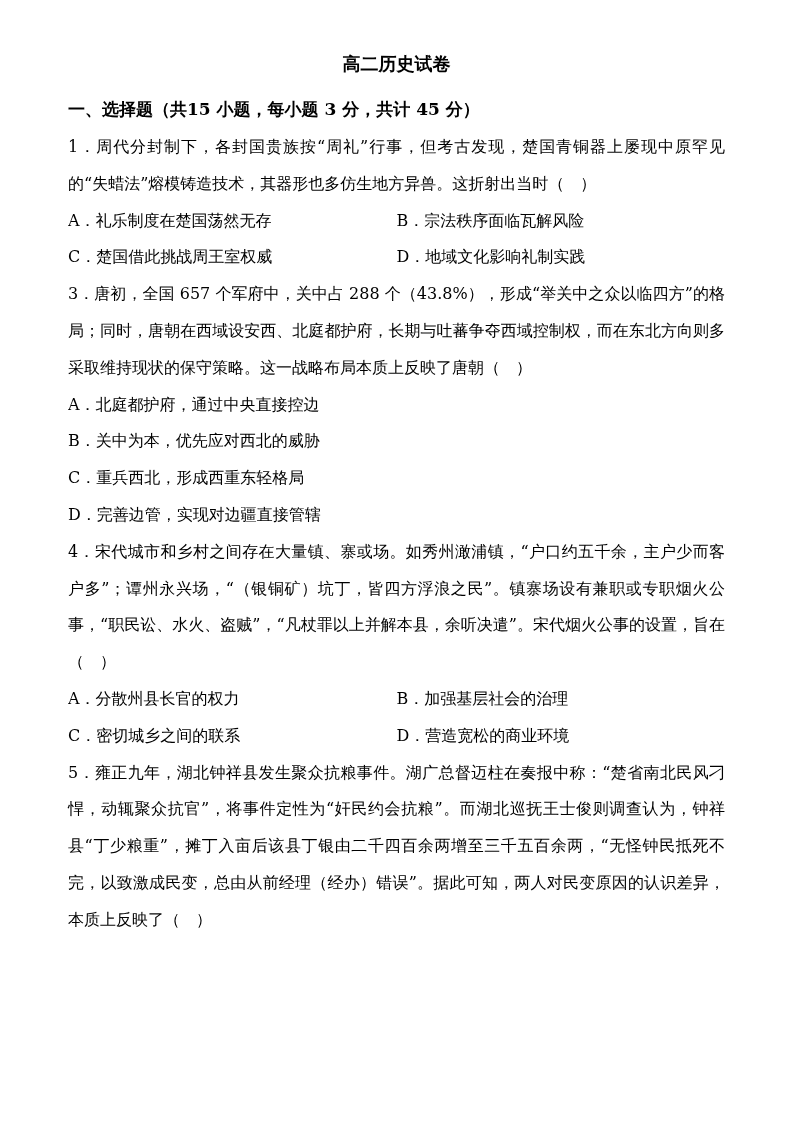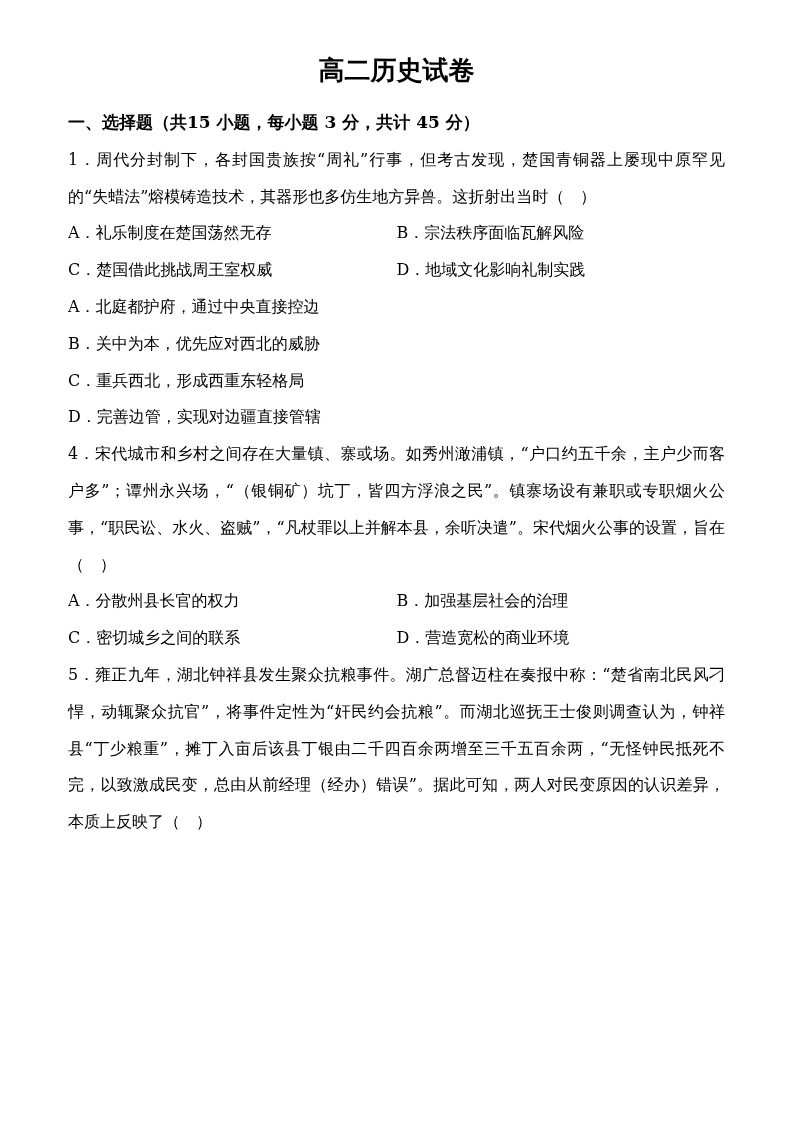--- a/index.html
+++ b/index.html
@@ -14,21 +14,21 @@
     margin: 0 auto;
     padding: 50px 68px 30px 68px;
     background: #ffffff;
     color: #000000;
     font-family: "DejaVu Serif", "Liberation Serif", serif;
     font-size: 16px;
   }
   .doc-title {
     margin: 0 0 14px 0;
     text-align: center;
-    font-size: 26px;
+    font-size: 18px;
     font-weight: bold;
     line-height: 1.6;
   }
   .section-heading {
     margin: 0 0 4px 0;
     font-size: 17px;
     font-weight: bold;
     line-height: 1.9;
   }
   .question {
@@ -67,20 +67,21 @@
     <div class="options two-col">
       <p class="option">A．礼乐制度在楚国荡然无存</p>
       <p class="option">B．宗法秩序面临瓦解风险</p>
       <p class="option">C．楚国借此挑战周王室权威</p>
       <p class="option">D．地域文化影响礼制实践</p>
     </div>
   </div>
 
 
   <div class="question">
+    <p class="stem">3．唐初，全国 657 个军府中，关中占 288 个（43.8%），形成“举关中之众以临四方”的格局；同时，唐朝在西域设安西、北庭都护府，长期与吐蕃争夺西域控制权，而在东北方向则多采取维持现状的保守策略。这一战略布局本质上反映了唐朝（　）</p>
     <div class="options one-col">
       <p class="option">A．北庭都护府，通过中央直接控边</p>
       <p class="option">B．关中为本，优先应对西北的威胁</p>
       <p class="option">C．重兵西北，形成西重东轻格局</p>
       <p class="option">D．完善边管，实现对边疆直接管辖</p>
     </div>
   </div>
 
   <div class="question">
     <p class="stem">4．宋代城市和乡村之间存在大量镇、寨或场。如秀州澉浦镇，“户口约五千余，主户少而客户多”；谭州永兴场，“（银铜矿）坑丁，皆四方浮浪之民”。镇寨场设有兼职或专职烟火公事，“职民讼、水火、盗贼”，“凡杖罪以上并解本县，余听决遣”。宋代烟火公事的设置，旨在（　）</p>

